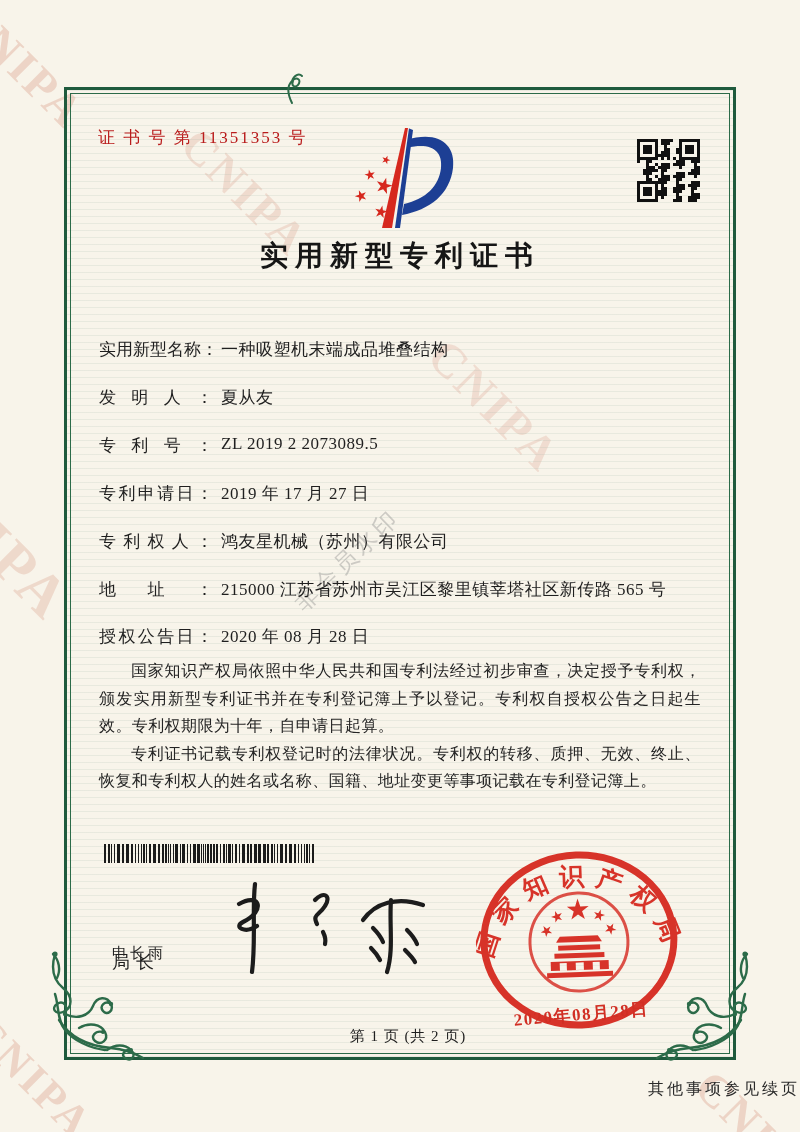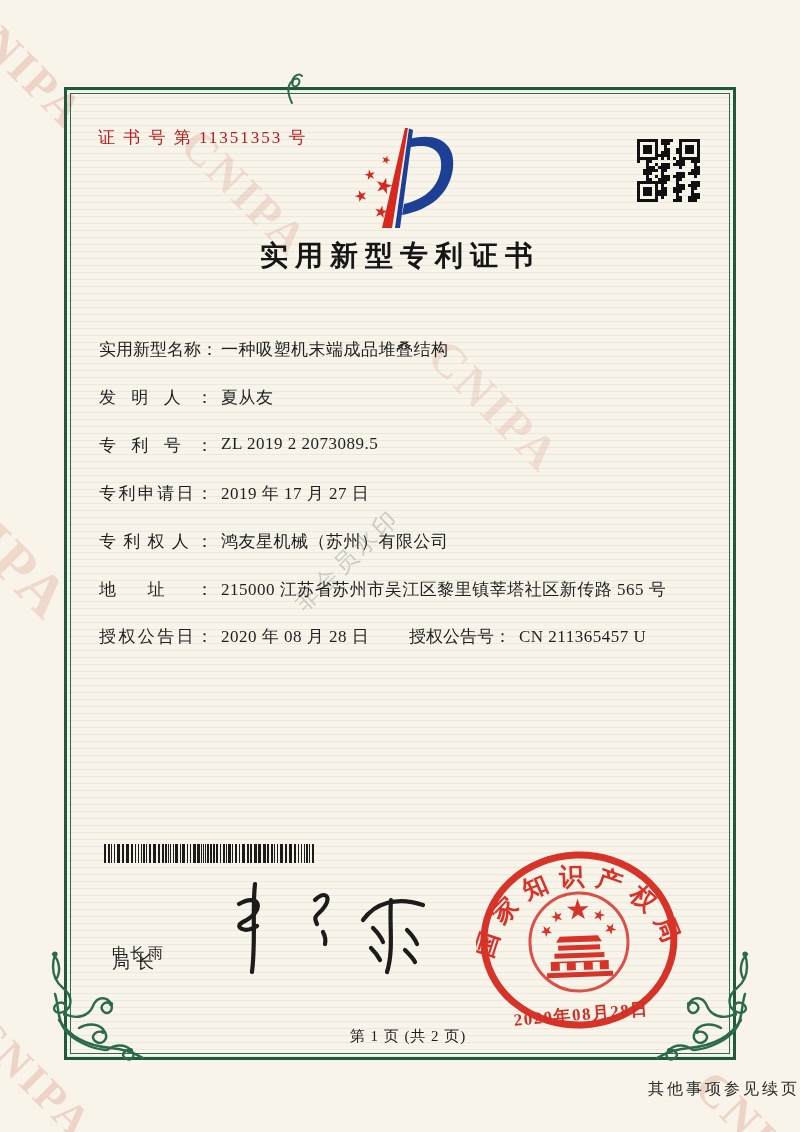--- a/index.html
+++ b/index.html
@@ -315,27 +315,26 @@
     <span class="flabel">专利申请日：</span><span class="fvalue">2019 年 17 月 27 日</span>
   </div>
   <div class="row" style="top:192px">
     <span class="flabel">专利权人：</span><span class="fvalue">鸿友星机械（苏州）有限公司</span>
   </div>
   <div class="row" style="top:240px">
     <span class="flabel">地址：</span><span class="fvalue">215000 江苏省苏州市吴江区黎里镇莘塔社区新传路 565 号</span>
   </div>
   <div class="row" style="top:287px">
     <span class="flabel">授权公告日：</span><span class="fvalue">2020 年 08 月 28 日</span>
-    <span class="grant2">
-      <span>授权公告号：</span><span class="fvalue">CN 211365457 U</span>
-    </span>
   </div>
 </div>
 
 <div class="paras">
+  <p>国家知识产权局依照中华人民共和国专利法经过初步审查，决定授予专利权，颁发实用新型专利证书并在专利登记簿上予以登记。专利权自授权公告之日起生效。专利权期限为十年，自申请日起算。</p>
+  <p>专利证书记载专利权登记时的法律状况。专利权的转移、质押、无效、终止、恢复和专利权人的姓名或名称、国籍、地址变更等事项记载在专利登记簿上。</p>
 </div>
 
 <svg class="barcode" id="barcode-svg" viewBox="0 0 216 19" preserveAspectRatio="none">
     <rect x="0" y="0" width="2" height="19" fill="#1b1b1b"></rect>
     <rect x="4" y="0" width="2" height="19" fill="#1b1b1b"></rect>
     <rect x="7" y="0" width="1" height="19" fill="#1b1b1b"></rect>
     <rect x="10" y="0" width="1" height="19" fill="#1b1b1b"></rect>
     <rect x="13" y="0" width="3" height="19" fill="#1b1b1b"></rect>
     <rect x="18" y="0" width="2" height="19" fill="#1b1b1b"></rect>
     <rect x="22" y="0" width="3" height="19" fill="#1b1b1b"></rect>

